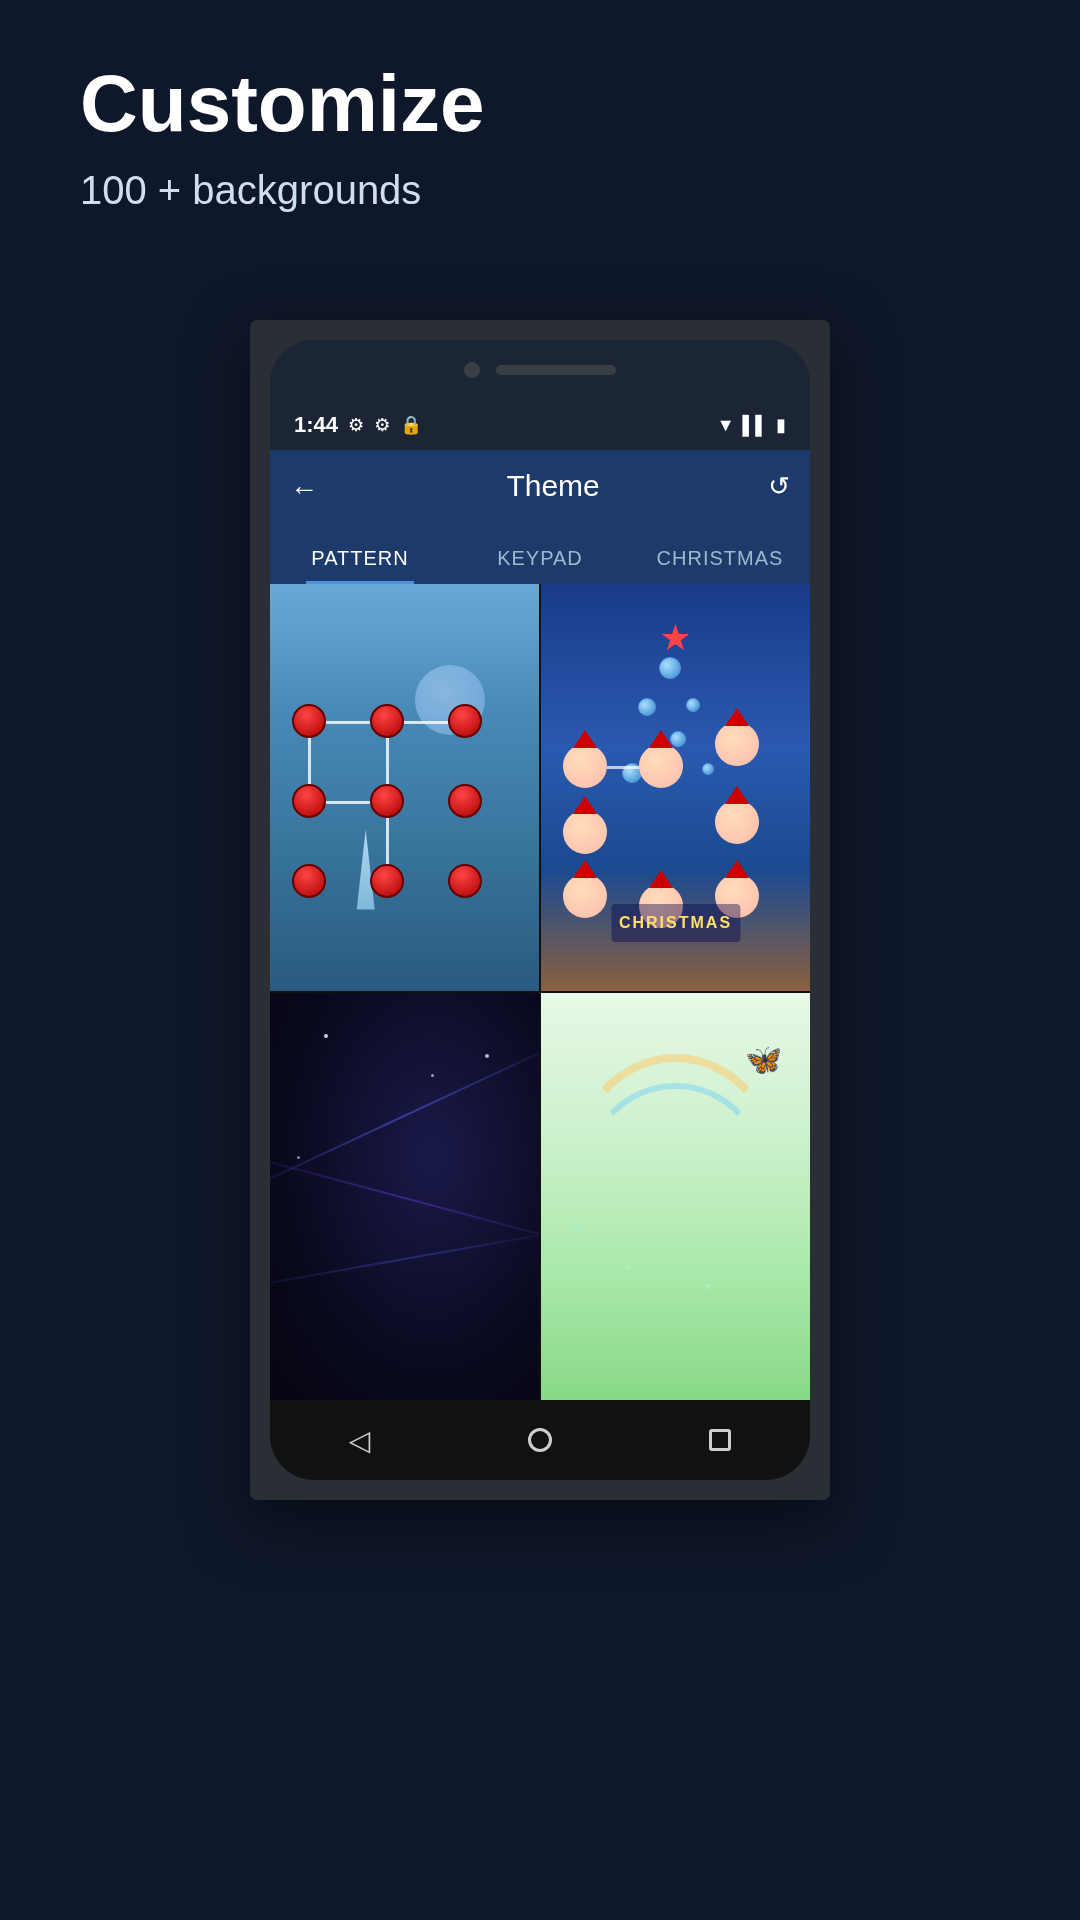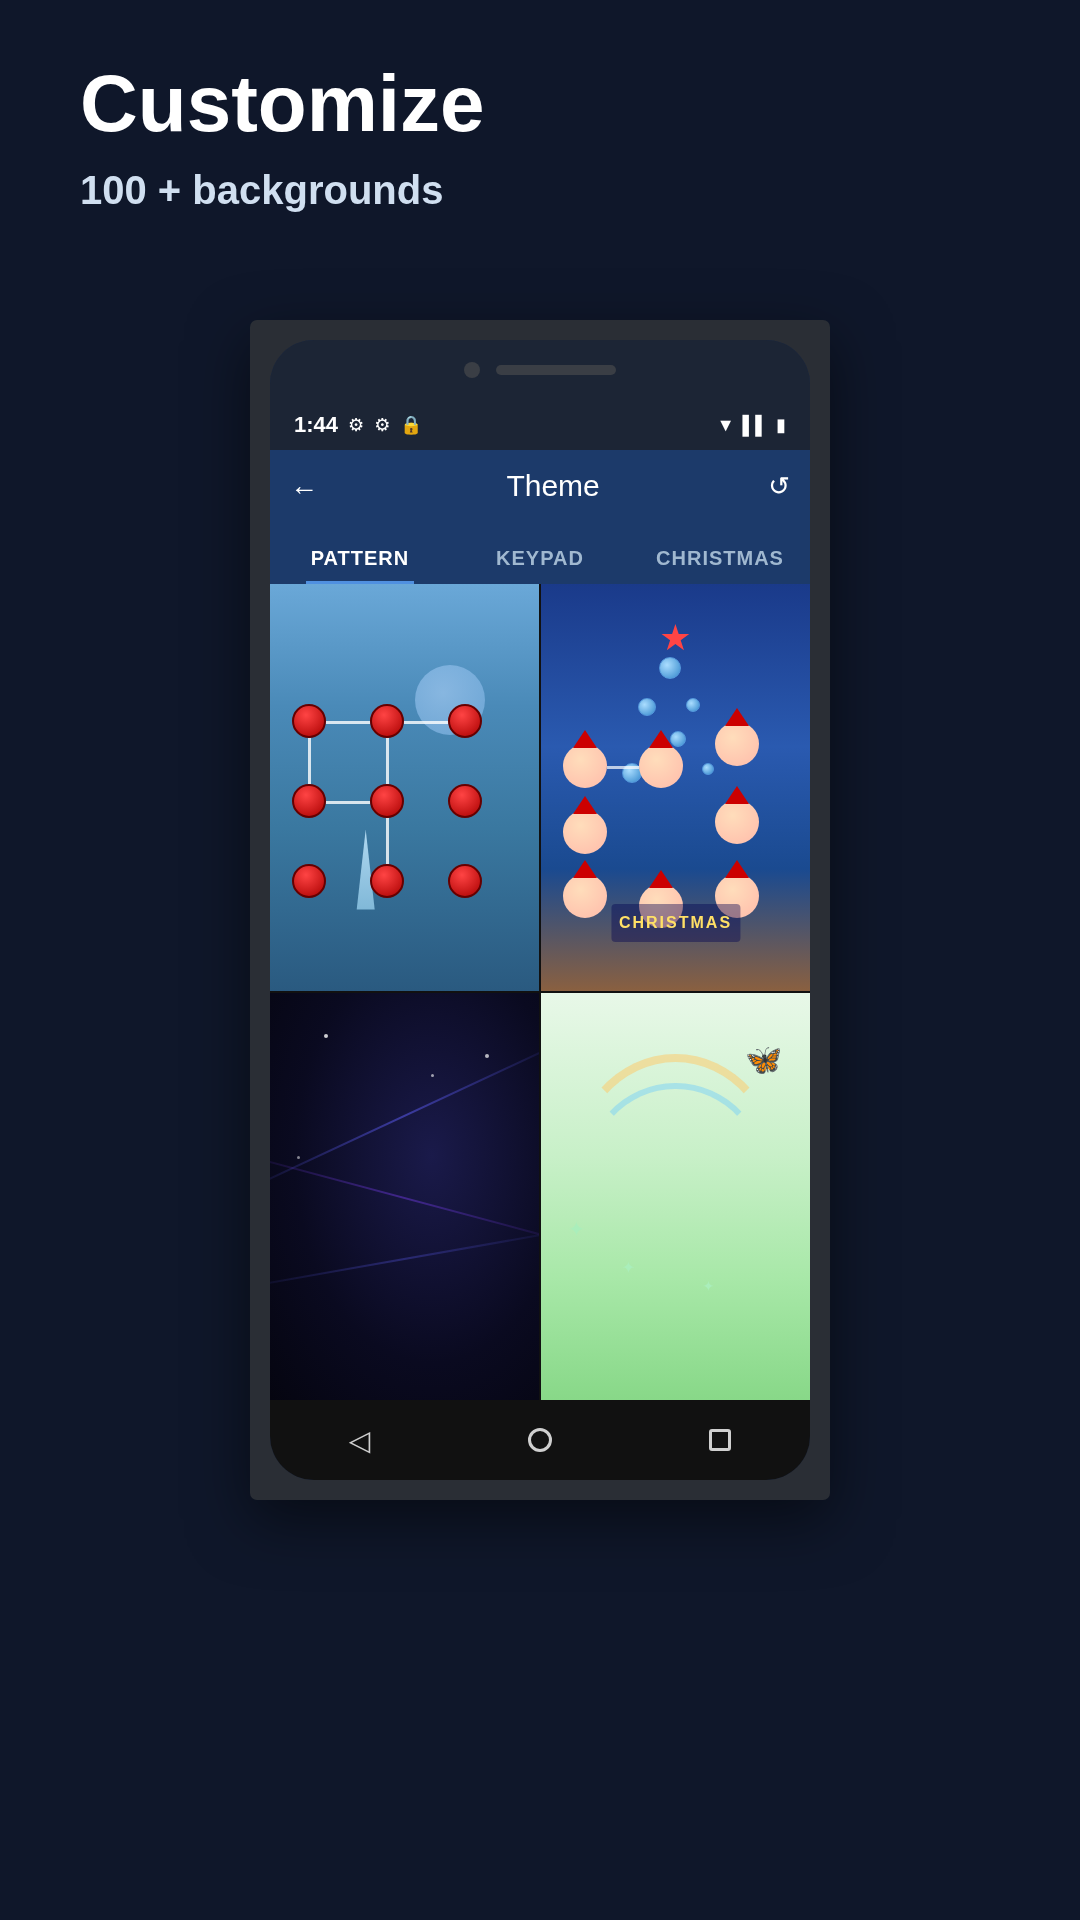--- a/index.html
+++ b/index.html
@@ -30,21 +30,21 @@
       font-size: 80px;
       font-weight: 900;
       color: #ffffff;
       line-height: 1.1;
     }
 
     .subtitle {
       font-size: 40px;
       color: #d0dff0;
       margin-top: 20px;
-      font-weight: 700;
+      font-weight: 400;
     }
 
     
     .phone-container {
       position: absolute;
       top: 320px;
       left: 50%;
       transform: translateX(-50%);
       width: 580px;
       height: 1180px;
@@ -176,21 +176,21 @@
       display: flex;
       align-items: flex-end;
       z-index: 7;
     }
 
     .tab-item {
       flex: 1;
       text-align: center;
       padding-bottom: 14px;
       font-size: 20px;
-      font-weight: 700;
+      font-weight: 400;
       color: #a0b8d0;
       letter-spacing: 1px;
       cursor: pointer;
       position: relative;
     }
 
     .tab-item.active {
       color: #ffffff;
     }
 

